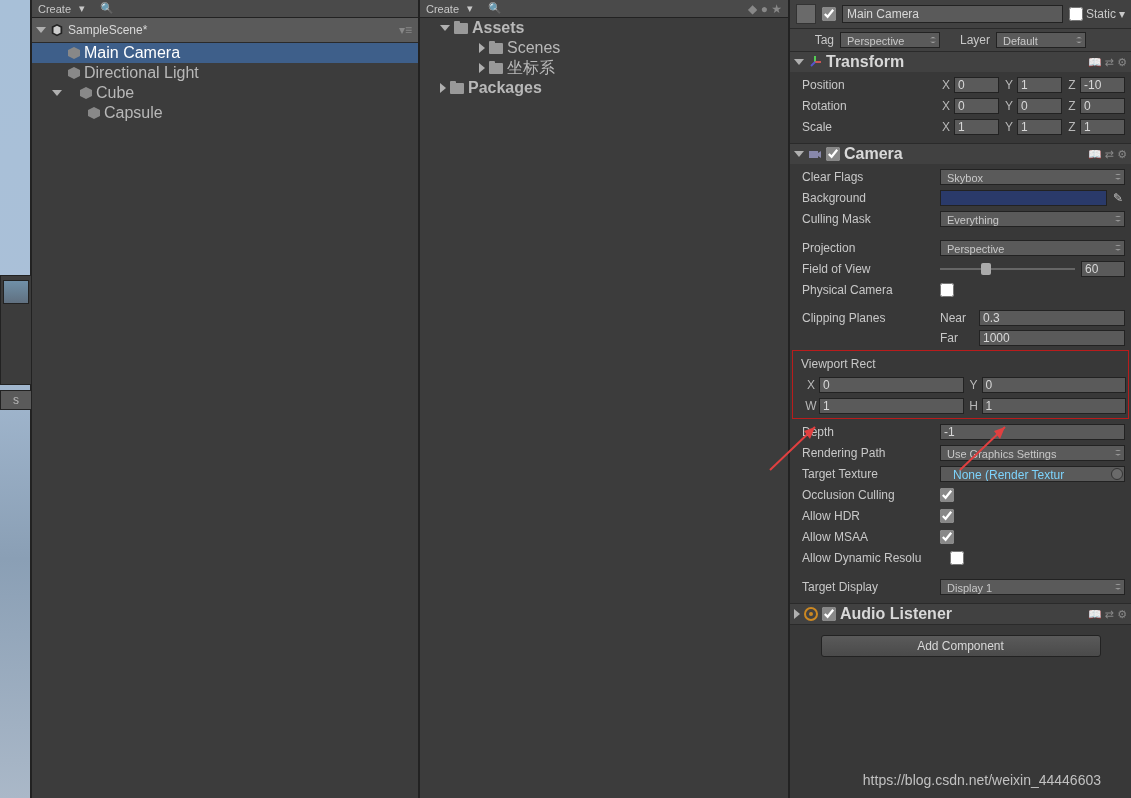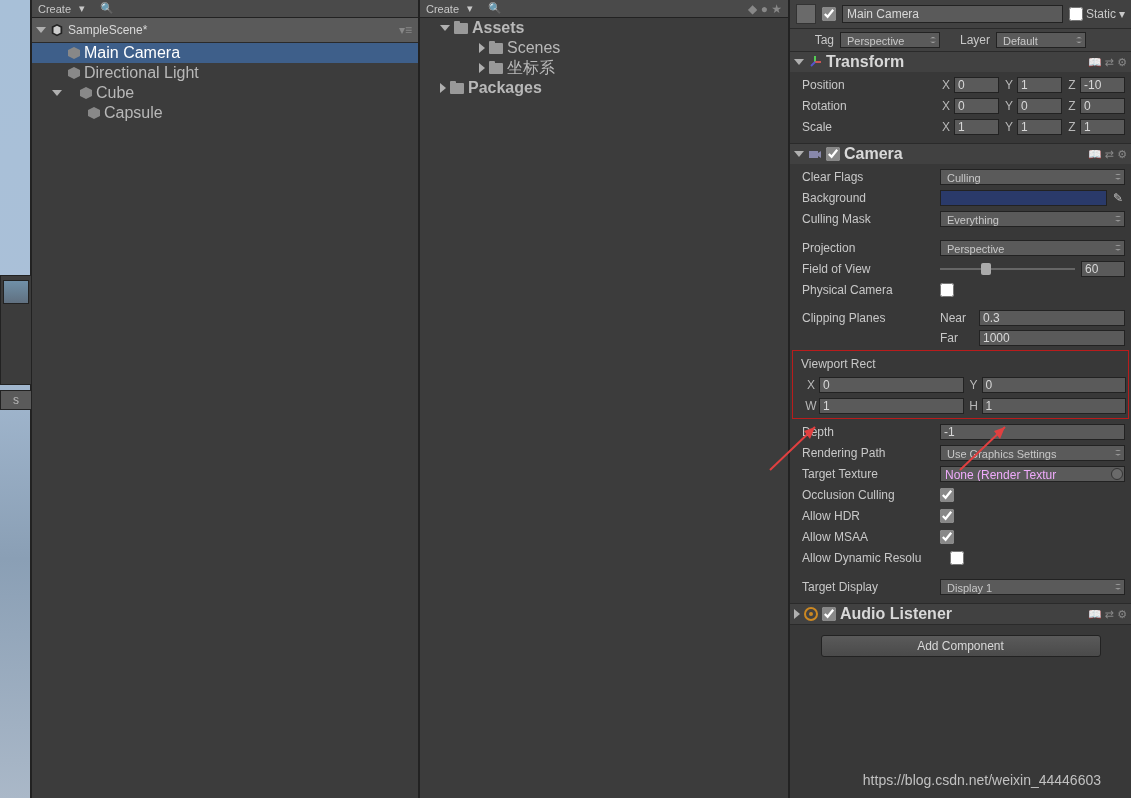--- a/index.html
+++ b/index.html
@@ -56,21 +56,21 @@
 .xyz-item .axis { width: 12px; text-align: center; color: #b8b8b8; }
 .num-input { flex: 1; background: #5a5a5a; border: 1px solid #222; color: #d8d8d8; padding: 1px 3px; height: 16px; min-width: 0; width: 100%; }
 .color-swatch { flex: 1; height: 16px; background: #2a3a6a; border: 1px solid #222; }
 .eyedrop { width: 14px; height: 14px; color: #c8c8c8; text-align: center; cursor: pointer; }
 .slider-row { flex: 1; display: flex; align-items: center; gap: 6px; }
 .slider-track { flex: 1; height: 2px; background: #666; position: relative; }
 .slider-thumb { position: absolute; left: 30%; top: -5px; width: 10px; height: 12px; background: #aaa; border-radius: 2px; }
 .checkbox-input { width: 14px; height: 14px; }
 .clip-row { display: flex; align-items: center; height: 20px; gap: 4px; }
 .clip-sublabel { width: 35px; color: #c8c8c8; }
-.obj-field { flex: 1; background: #5a5a5a; border: 1px solid #222; color: #f0abfc; padding: 1px 4px; height: 16px; position: relative; overflow: hidden; white-space: nowrap; }
+.obj-field { flex: 1; background: #5a5a5a; border: 1px solid #222; color: #7dd3fc; padding: 1px 12px; height: 16px; position: relative; overflow: hidden; white-space: nowrap; }
 .obj-field .picker { position: absolute; right: 1px; top: 1px; width: 12px; height: 12px; background: #6a6a6a; border-radius: 6px; border: 1px solid #333; }
 .viewport-highlight { border: 1px solid #b91c1c; padding: 2px; margin: 2px -4px; }
 .add-comp-btn { margin: 10px auto; width: 280px; height: 22px; background: linear-gradient(#5a5a5a,#4a4a4a); border: 1px solid #222; color: #d8d8d8; text-align: center; line-height: 20px; border-radius: 3px; cursor: pointer; }
 .watermark { position: absolute; bottom: 10px; right: 30px; color: #d0d0d0; font-size: 14px; opacity: 0.9; }
 .arrow-svg { position: absolute; pointer-events: none; }
 .arrow-svg path { stroke: #e04040; stroke-width: 2; fill: none; }
 .arrow-svg polygon { fill: #e04040; }
 input[type=checkbox] { accent-color: #888; }
 </style>
 </head>
@@ -243,21 +243,21 @@
             <rect x="1" y="4" width="9" height="7" fill="#88a"></rect>
             <polygon points="10,6 13,4 13,11 10,9" fill="#88a"></polygon>
           </svg>
         <input type="checkbox" checked="" class="checkbox-input" style="">
         <span class="comp-title">Camera</span>
         <span class="comp-tools">📖 ⇄ ⚙</span>
       </div>
       <div class="comp-body">
         <div class="prop-row">
             <span class="prop-label">Clear Flags</span>
-            <span class="dropdown wide">Culling</span>
+            <span class="dropdown wide">Skybox</span>
           </div>
         <div class="prop-row">
             <span class="prop-label">Background</span>
             <div class="color-swatch"></div>
             <span class="eyedrop">✎</span>
           </div>
         <div class="prop-row">
             <span class="prop-label">Culling Mask</span>
             <span class="dropdown wide">Everything</span>
           </div>

